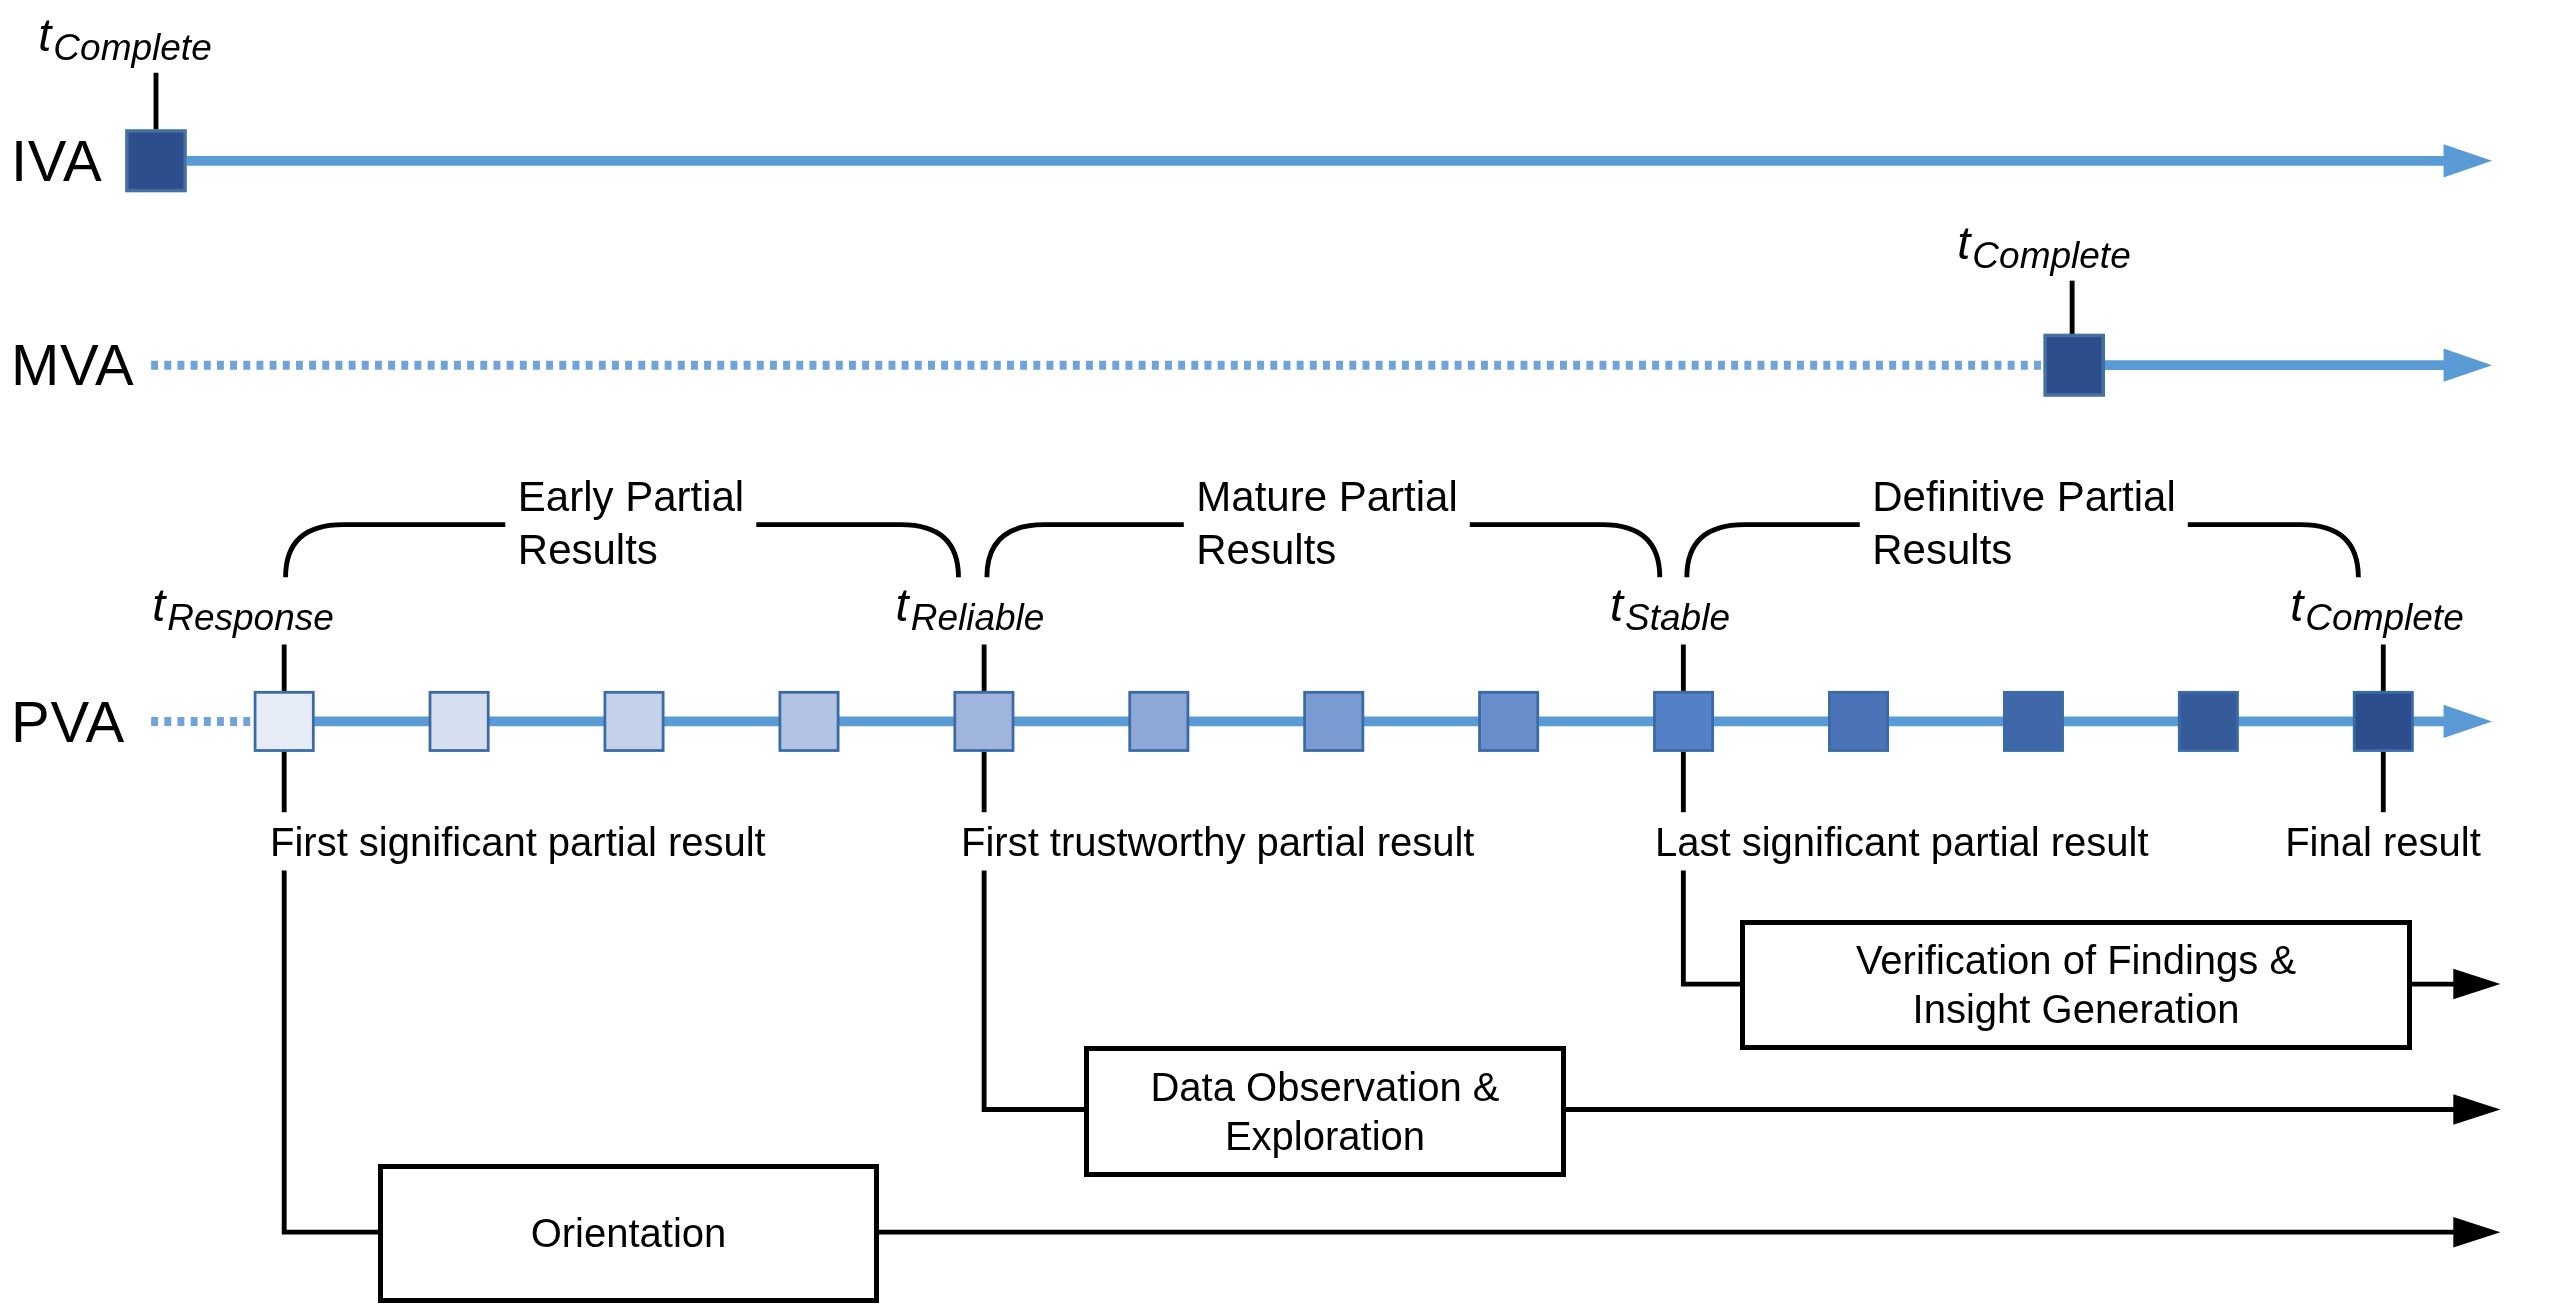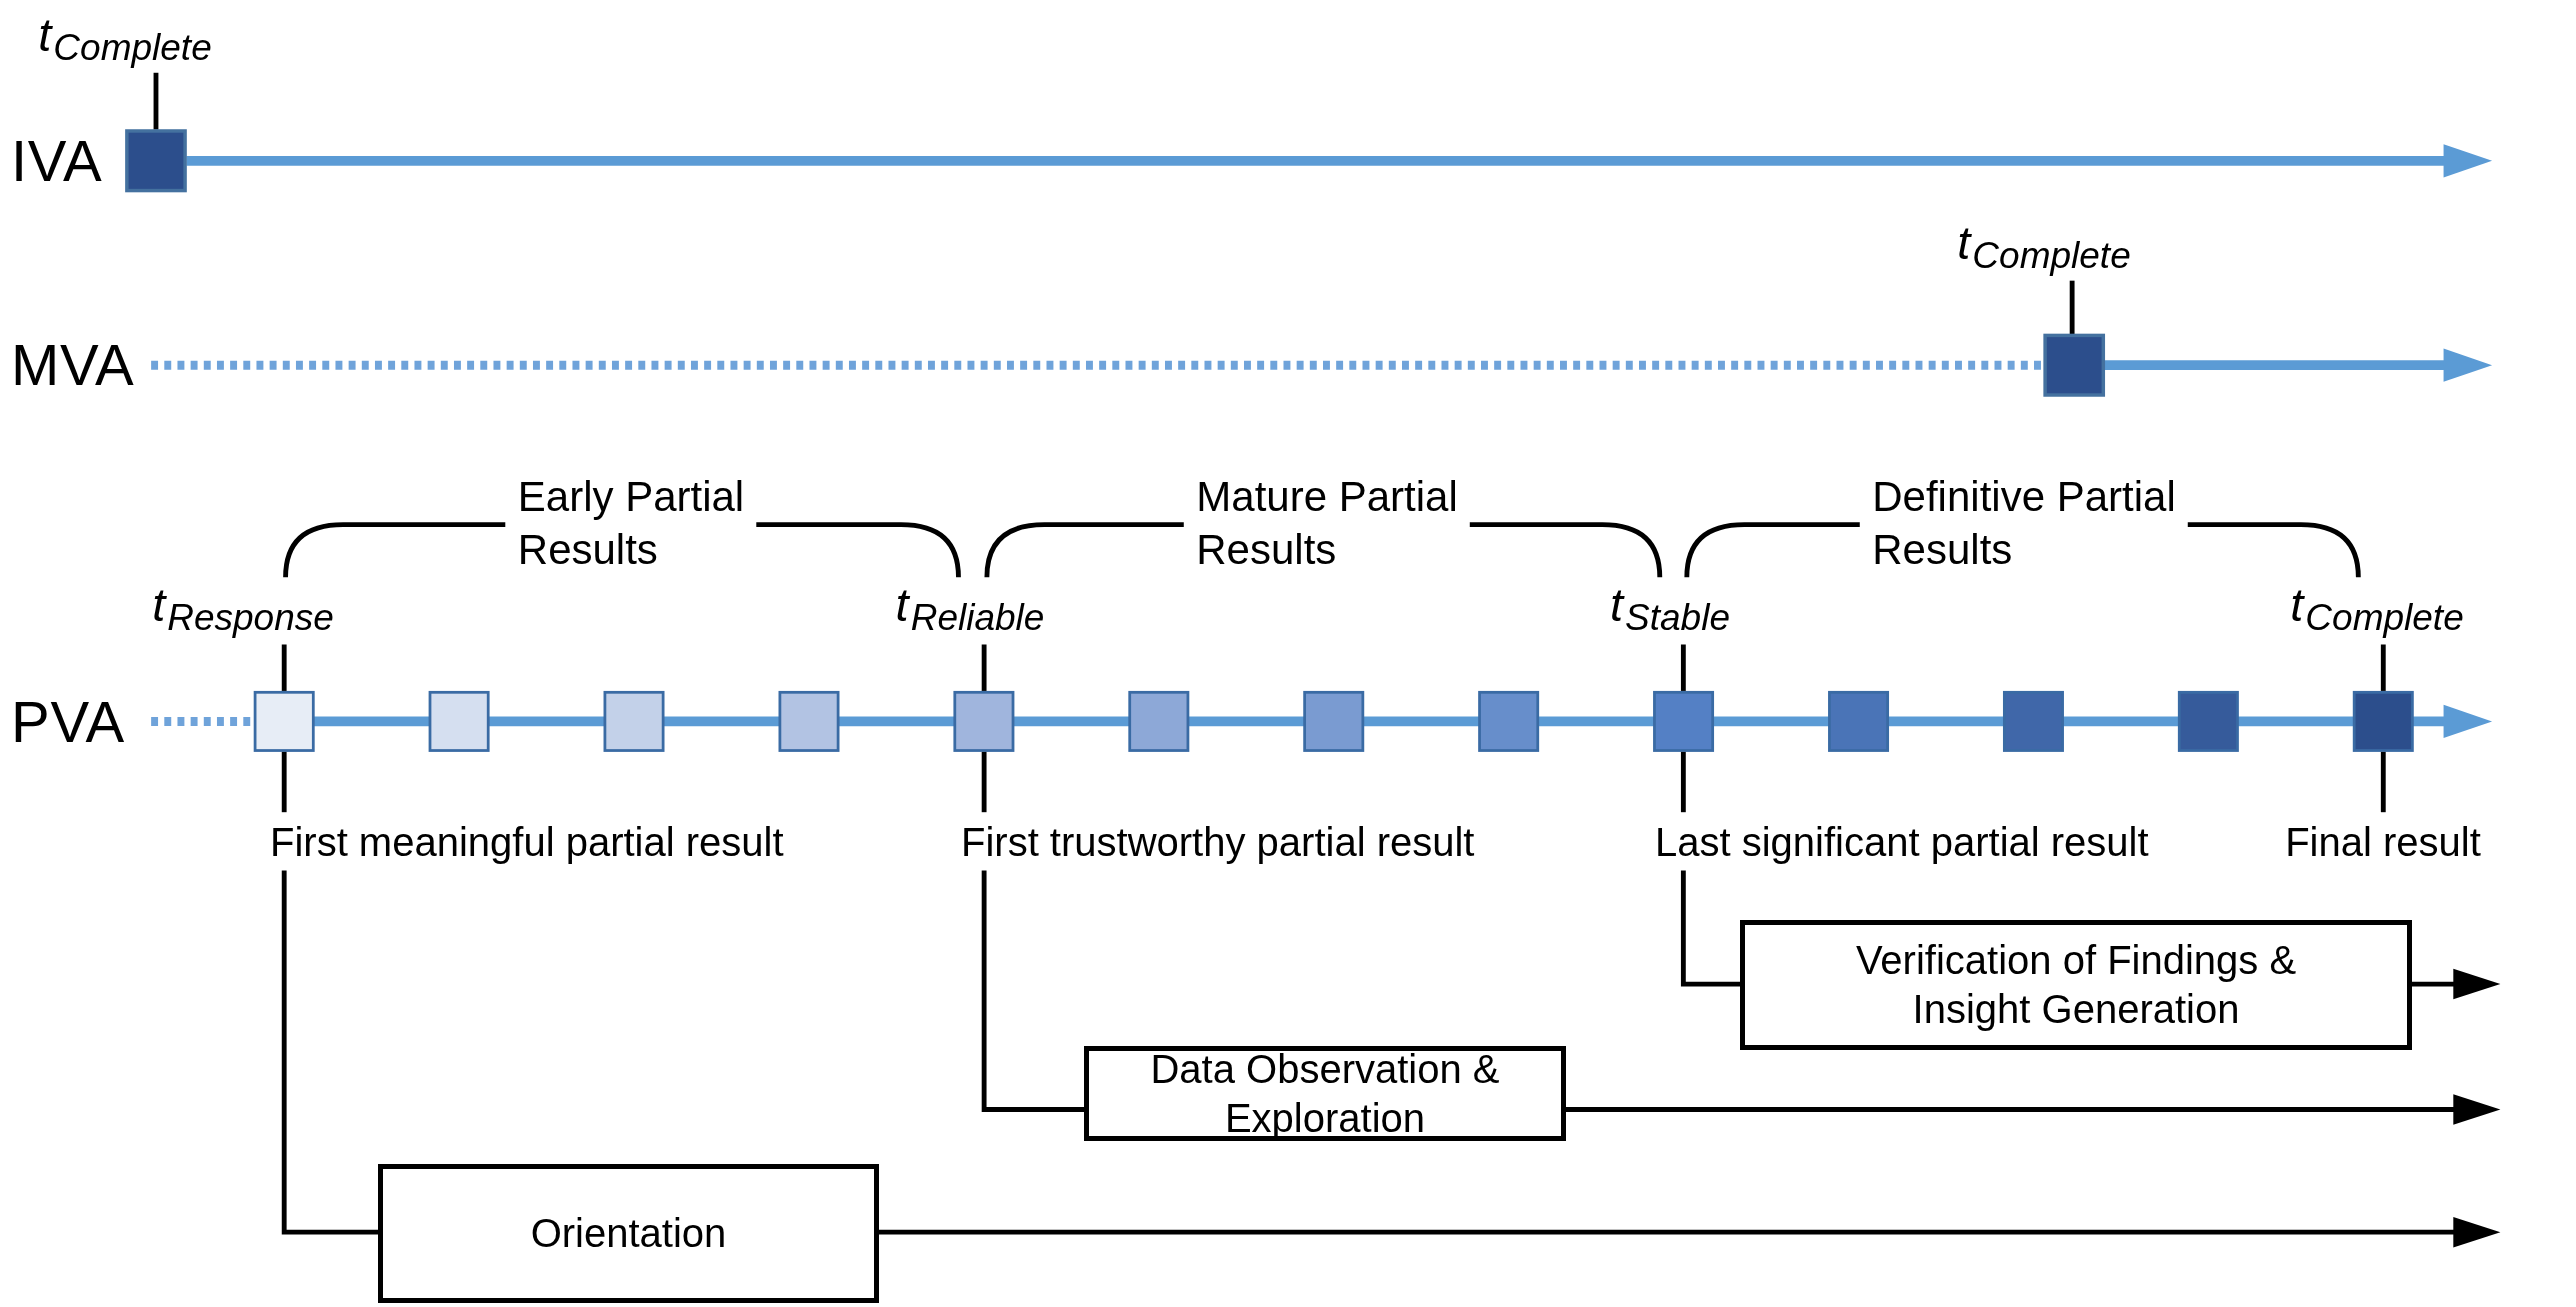--- a/index.html
+++ b/index.html
@@ -115,30 +115,30 @@
   </div>
   <div class="txt region" style="left:1327px;top:470px;">
     <span>Mature Partial</span>
     <span>Results</span>
   </div>
   <div class="txt region" style="left:2024px;top:470px;">
     <span>Definitive Partial</span>
     <span>Results</span>
   </div>
 
-  <div class="txt annotation" style="left:270px;top:819px;">First meaningful partial result</div>
+  <div class="txt annotation" style="left:270px;top:819px;">First significant partial result</div>
   <div class="txt annotation" style="left:961px;top:819px;">First trustworthy partial result</div>
   <div class="txt annotation" style="left:1655px;top:819px;">Last significant partial result</div>
   <div class="txt annotation centered" style="left:2383px;top:819px;">Final result</div>
 
   <div class="flowbox" style="left:1740px;top:920px;width:672px;height:130px;">
     <span>Verification of Findings &amp;</span>
     <span>Insight Generation</span>
   </div>
-  <div class="flowbox" style="left:1084px;top:1046px;width:482px;height:95px;">
+  <div class="flowbox" style="left:1084px;top:1046px;width:482px;height:131px;">
     <span>Data Observation &amp;</span>
     <span>Exploration</span>
   </div>
   <div class="flowbox" style="left:378px;top:1164px;width:501px;height:139px;">
     <span>Orientation</span>
   </div>
 
 </div>
 
 

